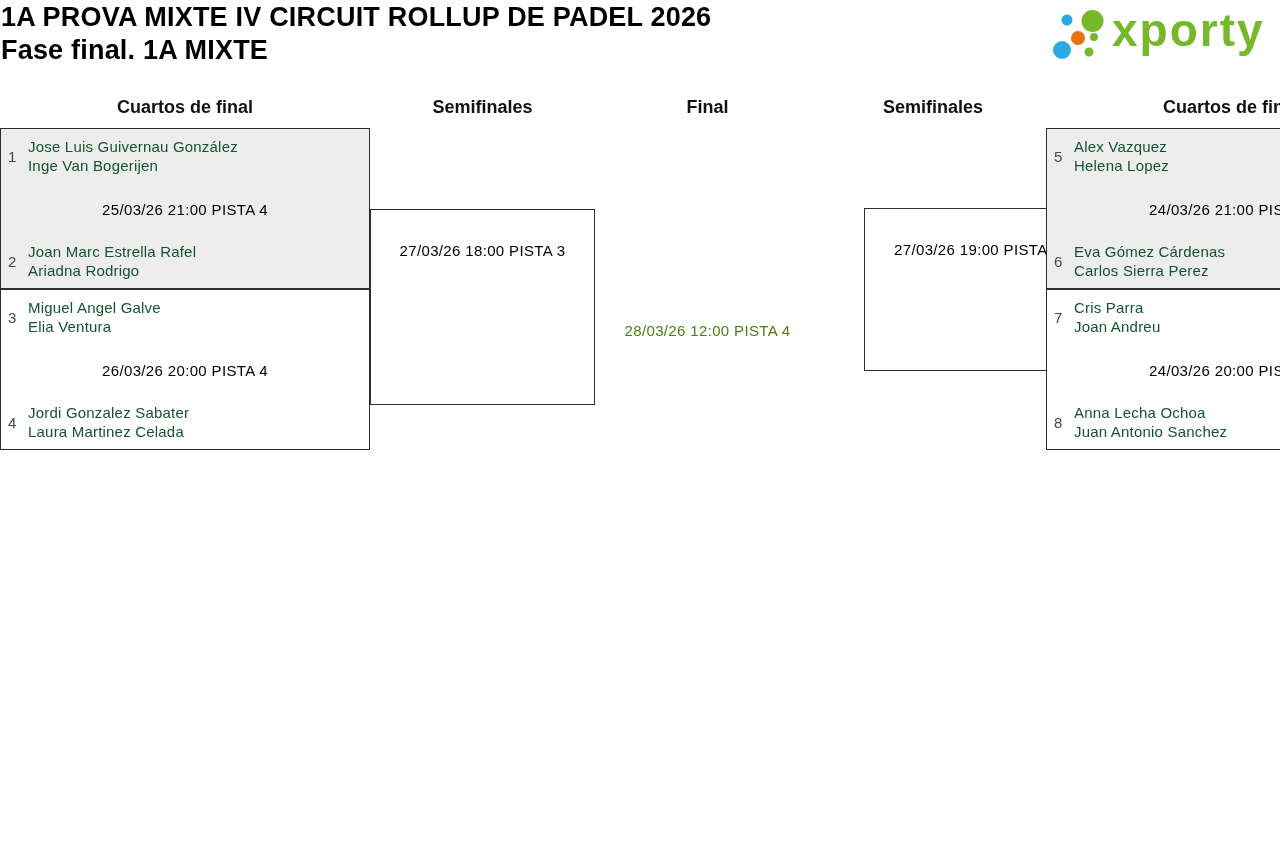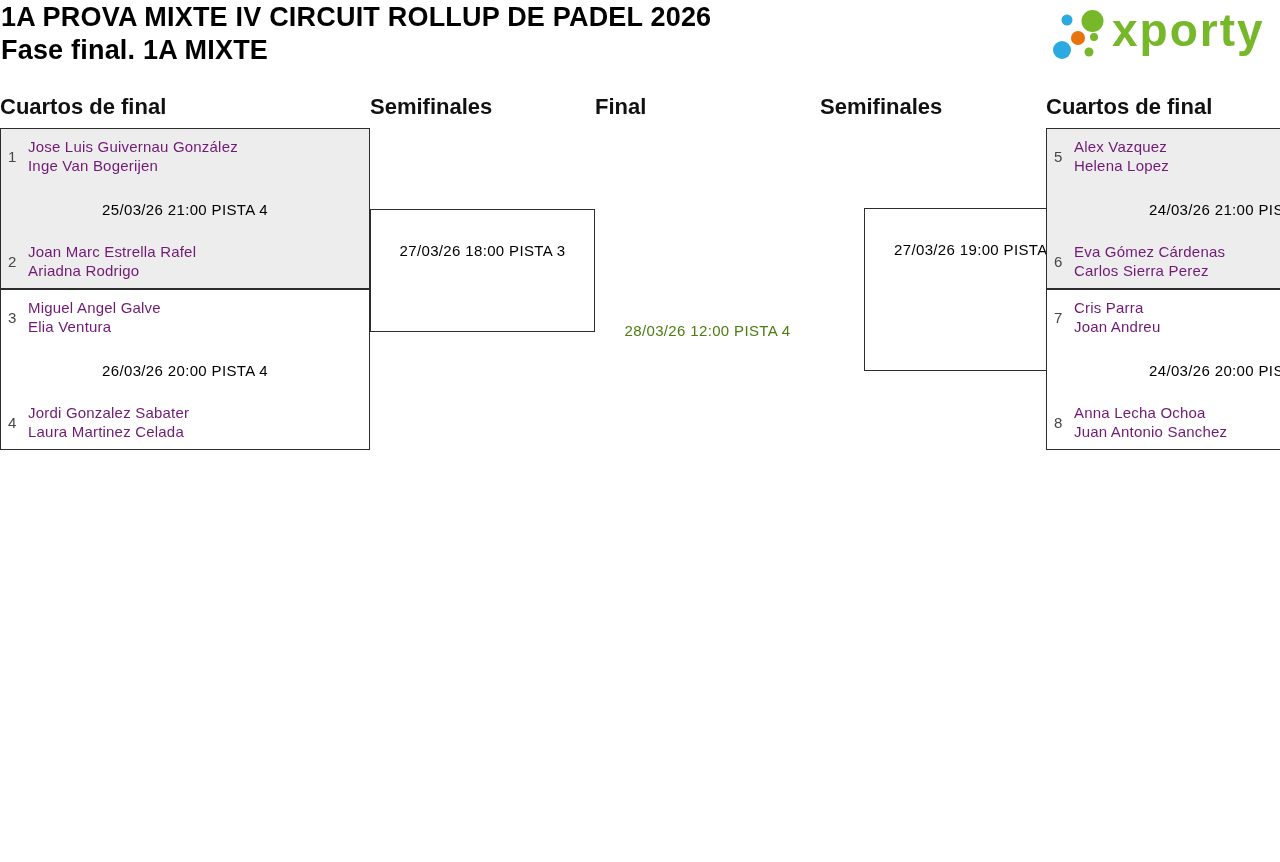--- a/index.html
+++ b/index.html
@@ -15,21 +15,21 @@
   .page-title {
     position: absolute; left: 1px; top: 1px;
     font-size: 27px; line-height: 33px; font-weight: 700;
     color: #000000; letter-spacing: 0.2px; white-space: nowrap;
   }
   .logo { position: absolute; left: 1052px; top: 5px; width: 230px; height: 60px; cursor: pointer; }
 
   
   .round-header {
     position: absolute; top: 97px; height: 20px; line-height: 20px;
-    text-align: left; font-size: 22px; font-weight: 700; color: #111111;
+    text-align: center; font-size: 18px; font-weight: 700; color: #111111;
     white-space: nowrap;
   }
 
   
   .match {
     position: absolute;
     background: #ffffff;
     border: 1px solid #2d2d2d;
     box-sizing: border-box;
   }
@@ -38,21 +38,21 @@
   .team { position: absolute; left: 0; right: 0; display: flex; align-items: center; }
   .team-top { top: 8px; }
   .team-bottom { bottom: 8px; }
 
   .seed {
     width: 27px; padding-left: 7px; box-sizing: border-box;
     font-size: 15px; color: #464646; flex: 0 0 27px;
   }
   .players { display: flex; flex-direction: column; }
   .player {
-    font-size: 15px; line-height: 19px; color: #701a75;
+    font-size: 15px; line-height: 19px; color: #14532d;
     letter-spacing: 0.2px; white-space: nowrap;
   }
 
   .schedule {
     position: absolute; left: 0; right: 0; top: 50%;
     transform: translateY(-50%);
     text-align: center; font-size: 15px; letter-spacing: 0.35px;
     color: #000000; white-space: nowrap;
   }
   .match.sf .schedule { top: 32px; transform: none; }
@@ -60,21 +60,21 @@
 
   .final-schedule {
     position: absolute; left: 595px; width: 225px; top: 322px;
     text-align: center; font-size: 15px; letter-spacing: 0.35px;
     color: #4d7c0f; white-space: nowrap;
   }
 
   
   #qf-left-top    { left: 0px;    top: 128px; width: 370px; height: 161px; }
   #qf-left-bottom { left: 0px;    top: 289px; width: 370px; height: 161px; }
-  #sf-left        { left: 370px;  top: 209px; width: 225px; height: 123px; }
+  #sf-left        { left: 370px;  top: 209px; width: 225px; height: 196px; }
   #sf-right       { left: 864px;  top: 208px; width: 226px; height: 163px; }
   #qf-right-top   { left: 1046px; top: 128px; width: 370px; height: 161px; }
   #qf-right-bottom{ left: 1046px; top: 289px; width: 370px; height: 161px; }
 
   #rh-qf-left  { left: 0px;    width: 370px; }
   #rh-sf-left  { left: 370px;  width: 225px; }
   #rh-final    { left: 595px;  width: 225px; }
   #rh-sf-right { left: 820px;  width: 226px; }
   #rh-qf-right { left: 1046px; width: 370px; }
 </style>

